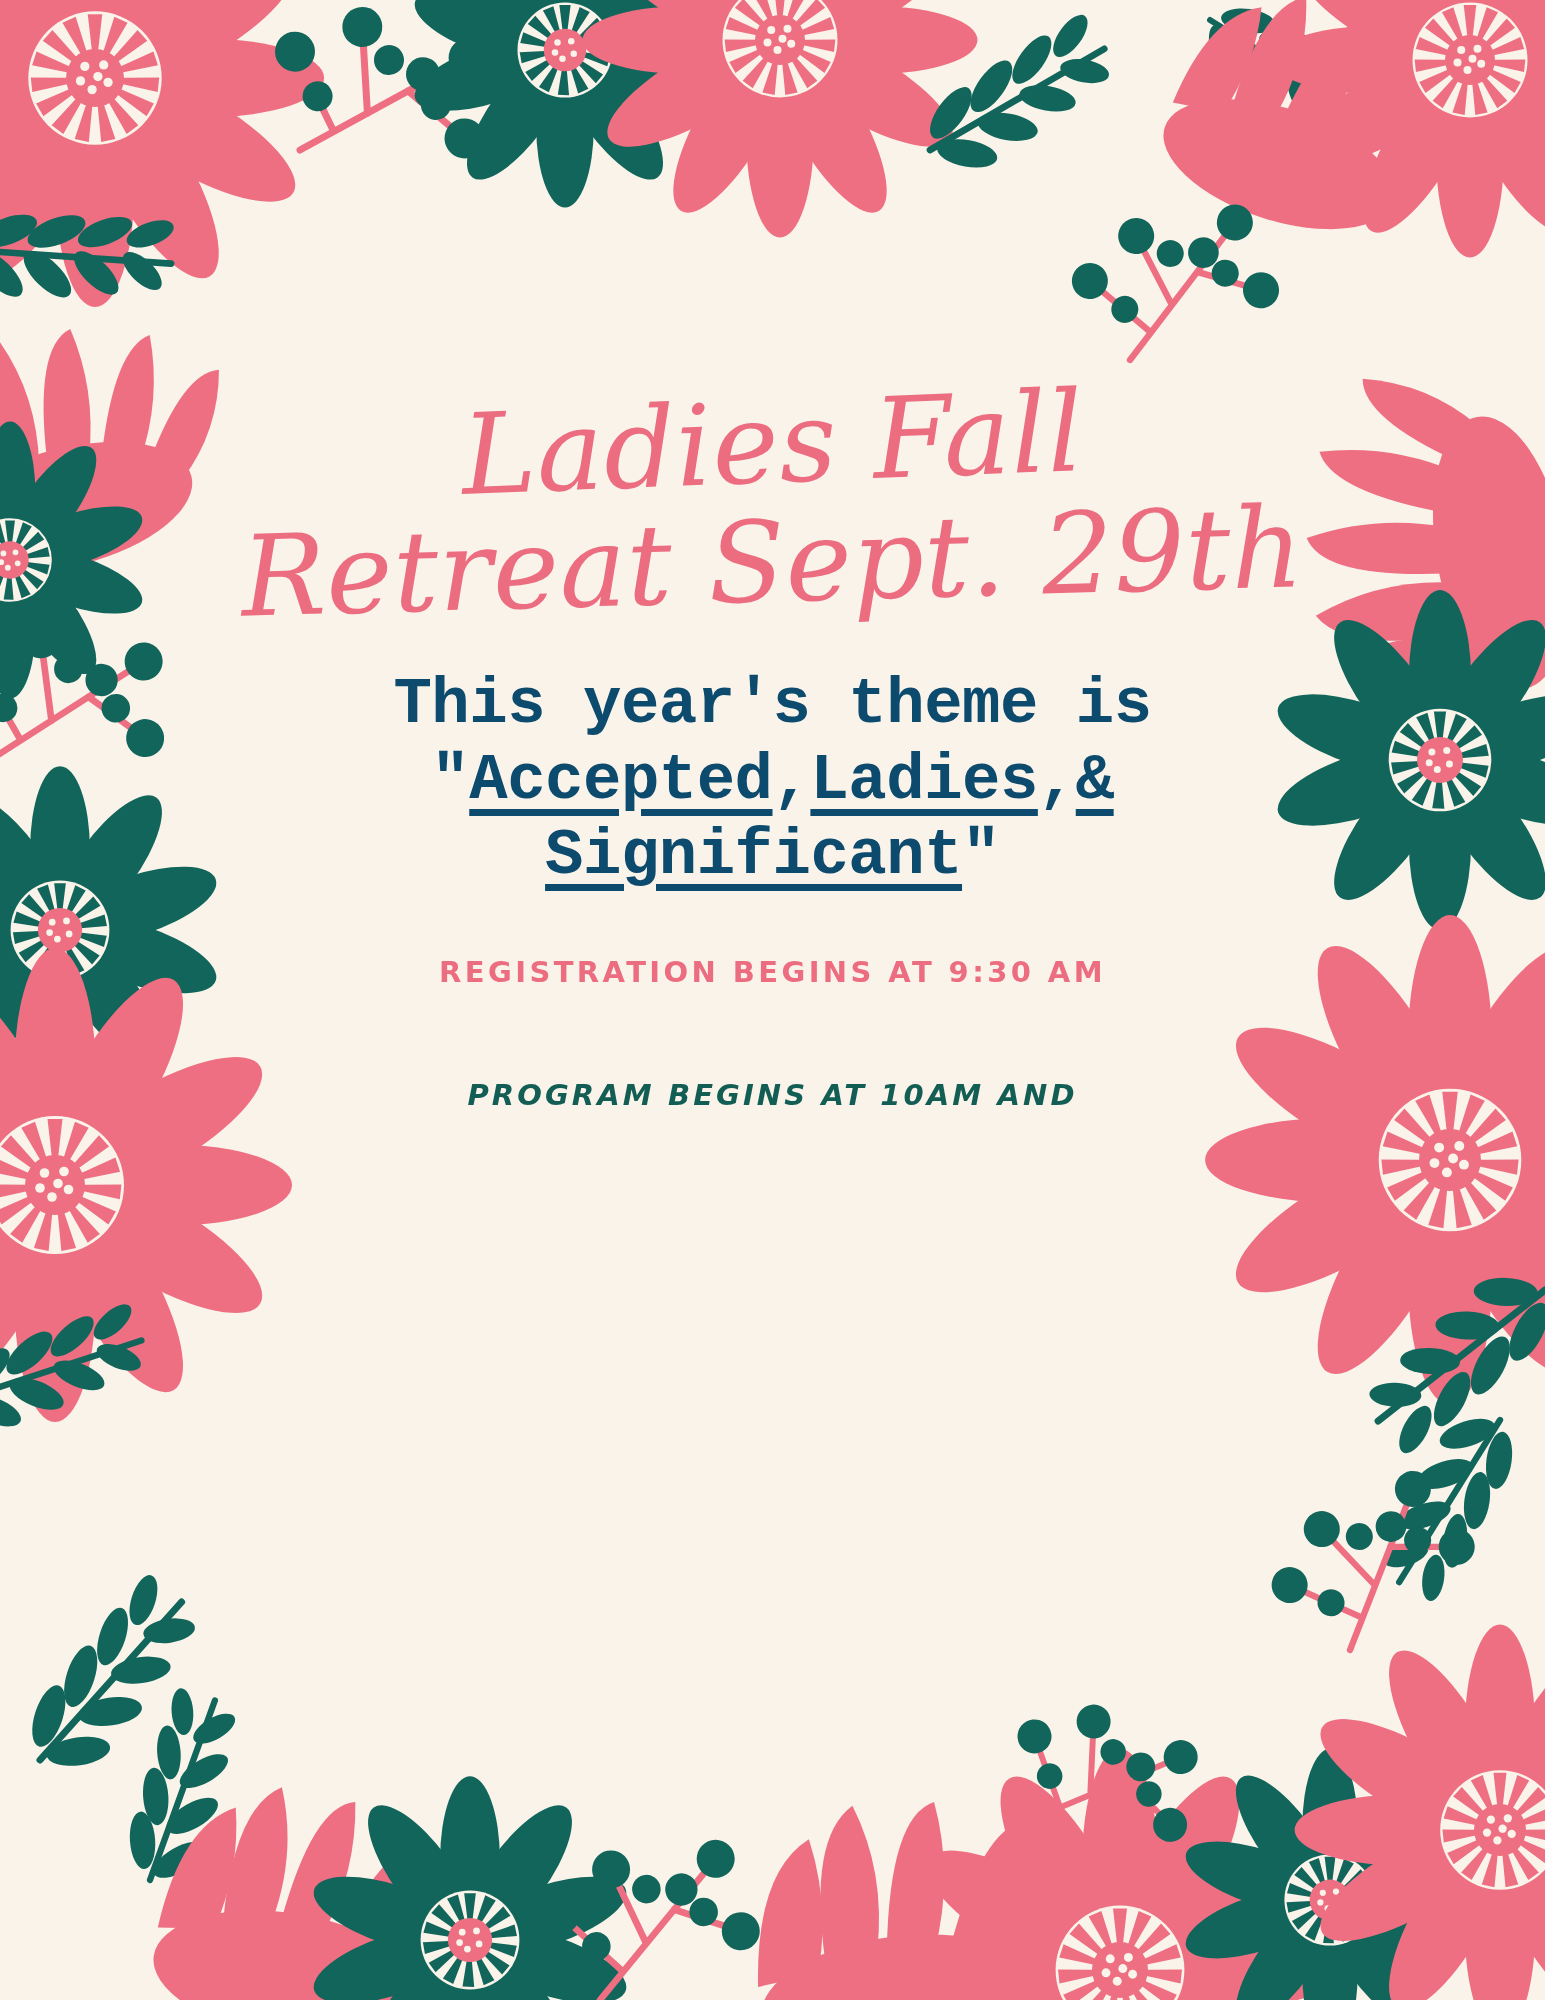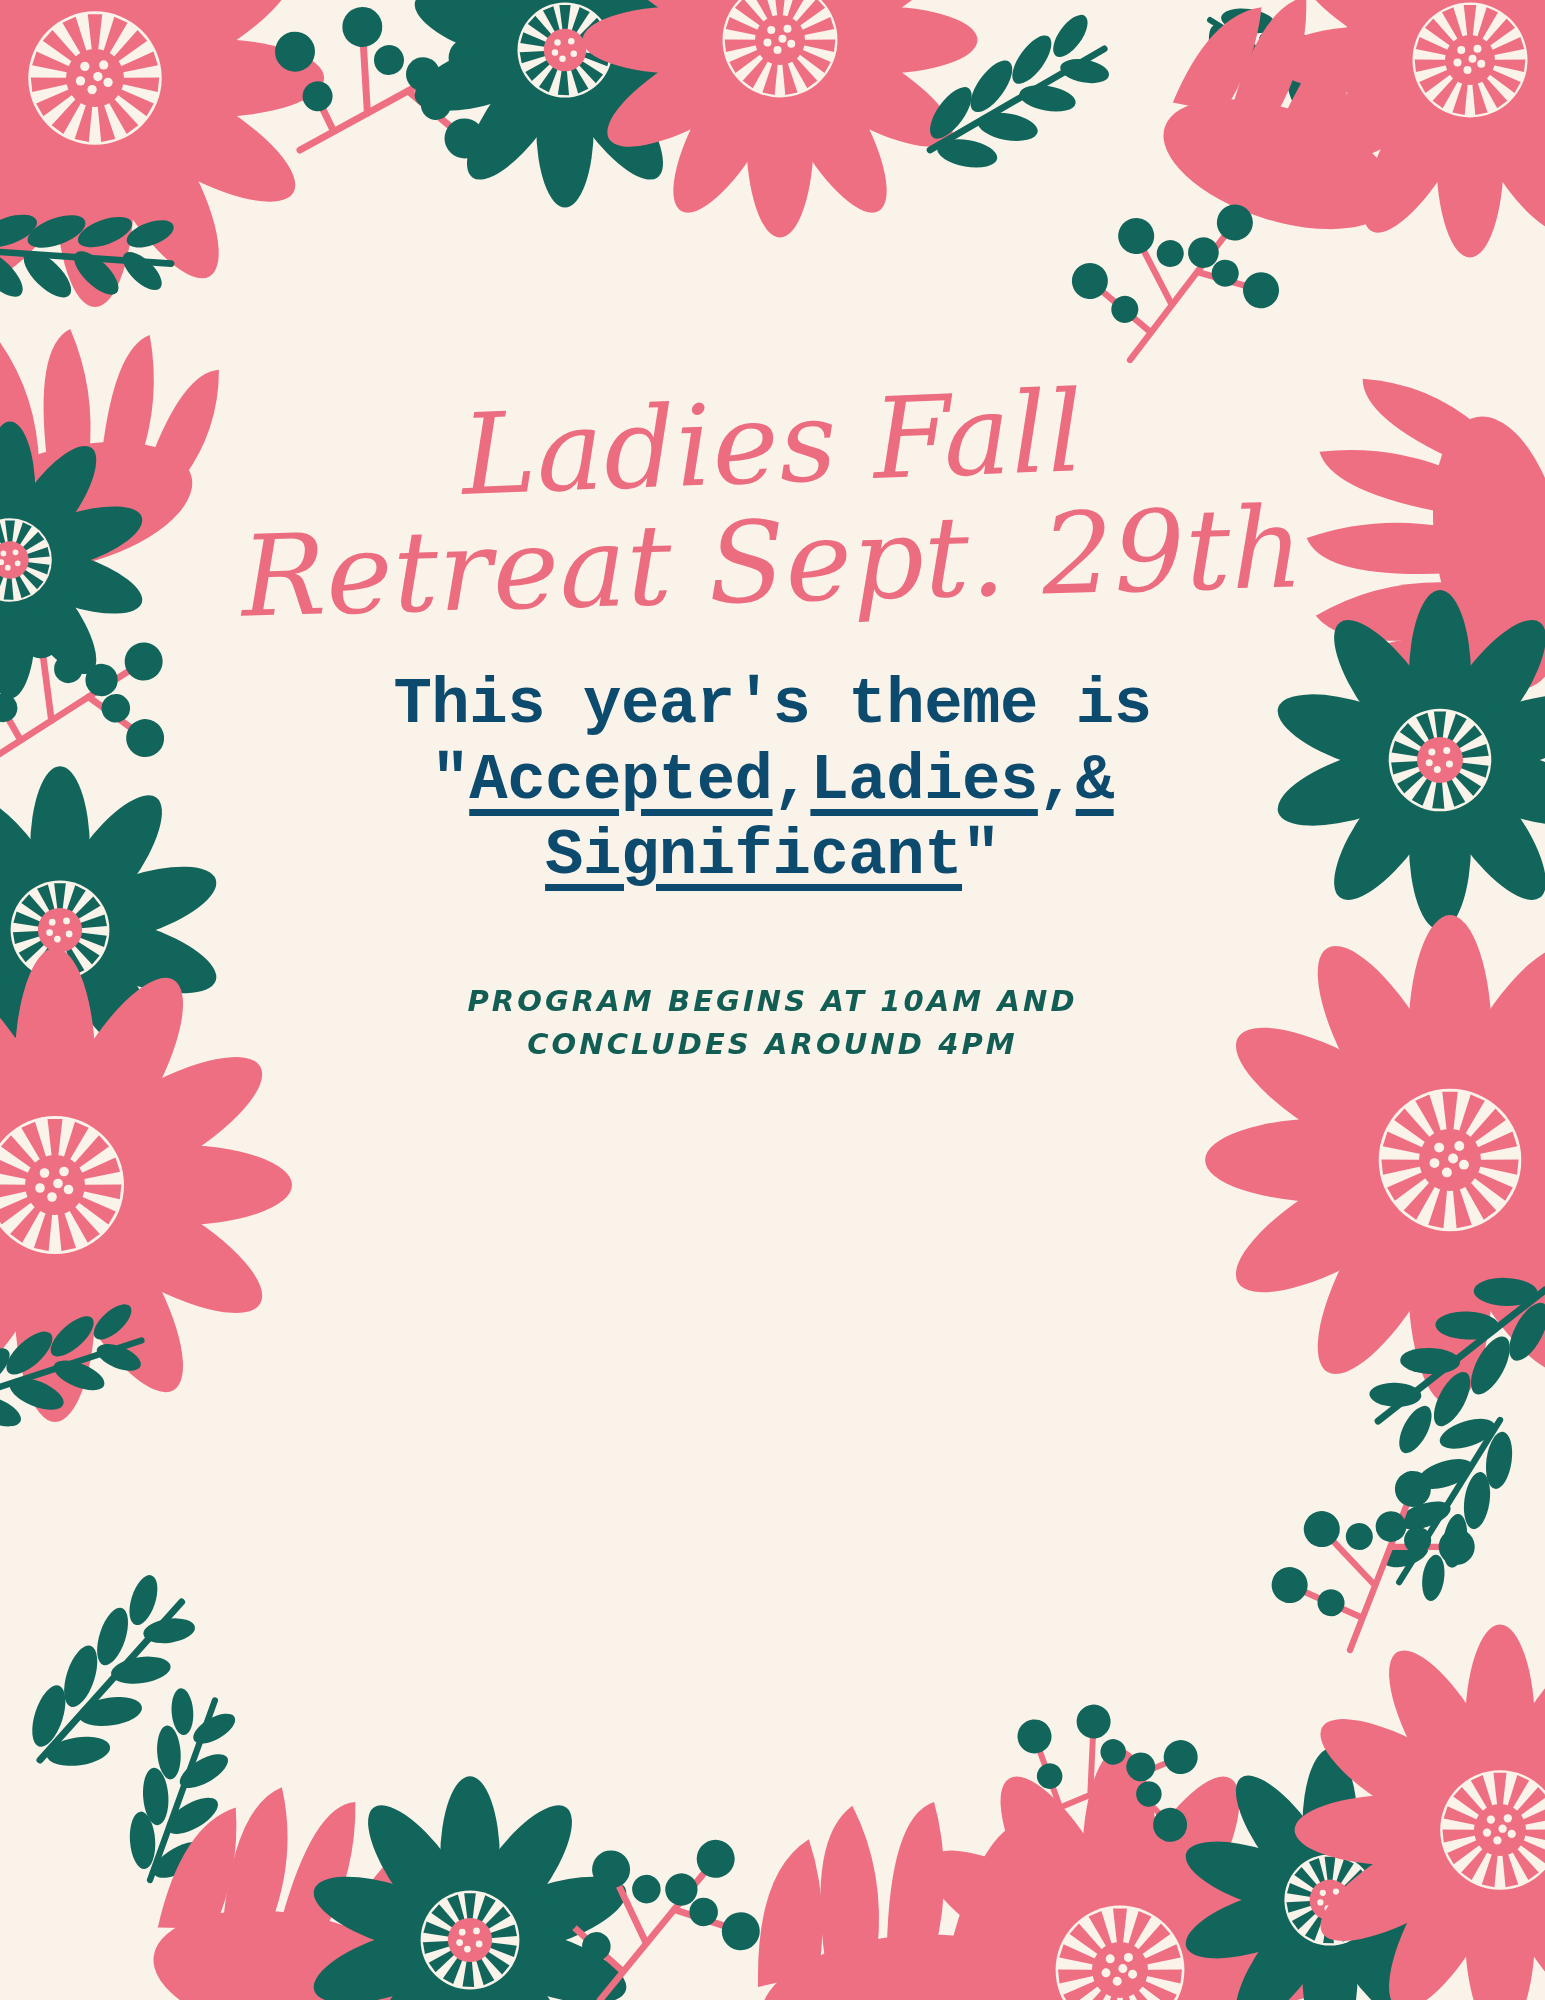--- a/index.html
+++ b/index.html
@@ -249,20 +249,22 @@
       <div class="script-line script-1">Ladies Fall</div>
       <div class="script-line script-2">Retreat Sept. 29th</div>
     </div>
 
     <div class="theme-block">
       <div class="theme-line">This year's theme is</div>
       <div class="theme-line"><span>"</span><span class="u">Accepted</span><span>,</span><span class="u">Ladies</span><span>,</span><span class="u">&amp;</span></div>
       <div class="theme-line"><span class="u">Significant</span><span>"</span></div>
     </div>
 
+    <div class="reg-block">
+      <div class="reg-line">REGISTRATION BEGINS AT 9:30 AM</div>
+    </div>
 
     <div class="prog-block">
       <div class="prog-line">PROGRAM BEGINS AT 10AM AND</div>
-      <div class="prog-line">CONCLUDES AROUND 4PM</div>
     </div>
 
   </div>
 </div>
 
 </body></html>

